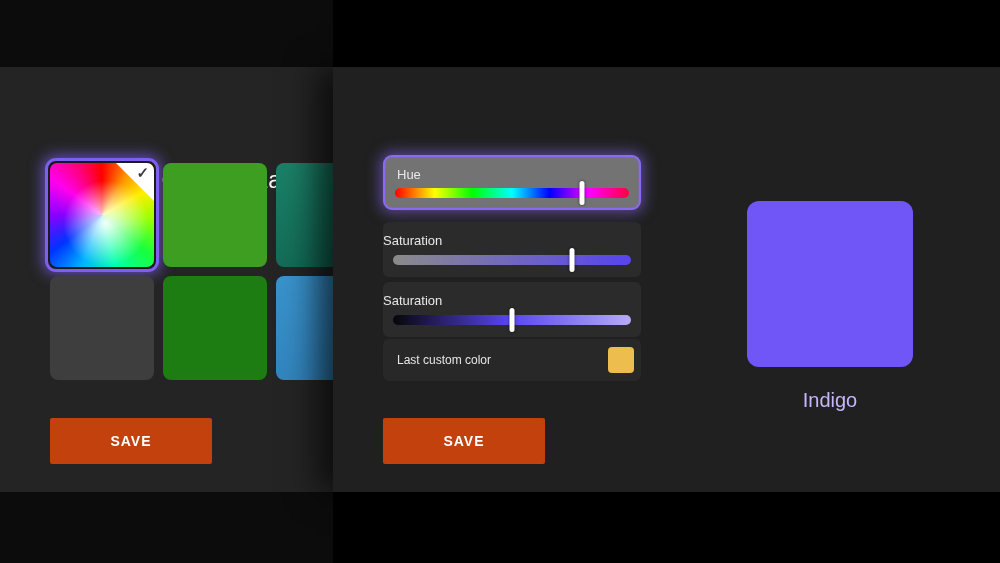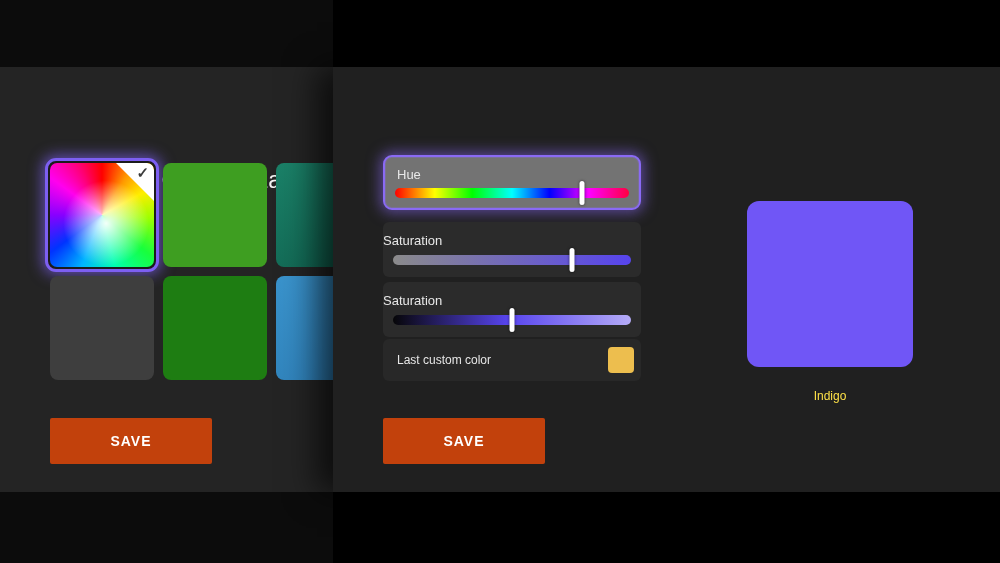--- a/index.html
+++ b/index.html
@@ -85,21 +85,21 @@
     position:absolute;left:50px;top:351px;width:162px;height:46px;background:#c2410c;
     border:none;border-radius:2px;color:#fff;font-size:14px;font-weight:700;letter-spacing:1px;
     font-family:"Liberation Sans",sans-serif;display:flex;align-items:center;justify-content:center;
     cursor:pointer;
   }
   .preview-square{
     position:absolute;left:414px;top:134px;width:166px;height:166px;border-radius:12px;
   }
   .preview-label{
     position:absolute;left:414px;top:322px;width:166px;text-align:center;
-    font-size:12px;color:#fde047;
+    font-size:20px;color:#c4b5fd;
   }
 </style>
 </head>
 <body>
 
 <div class="screen">
   <div class="left-col-bg"></div>
 
   <div class="page-left">
     <div class="page-title">My color - Custom: Laver</div>

